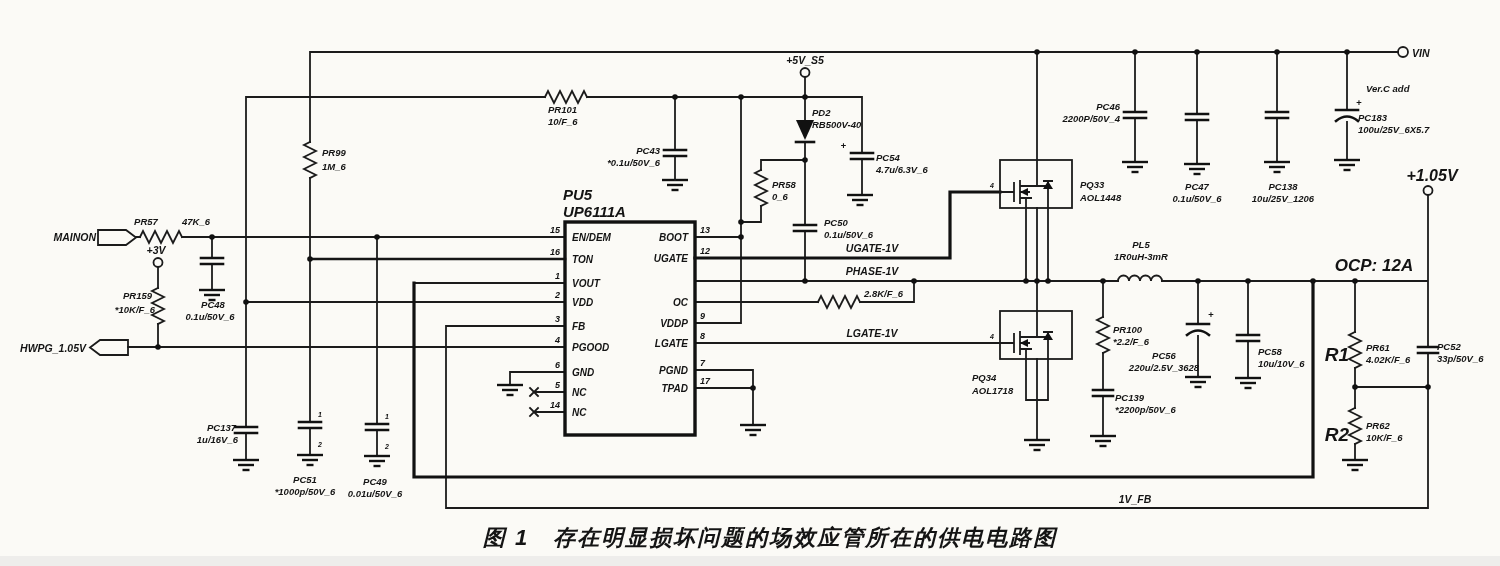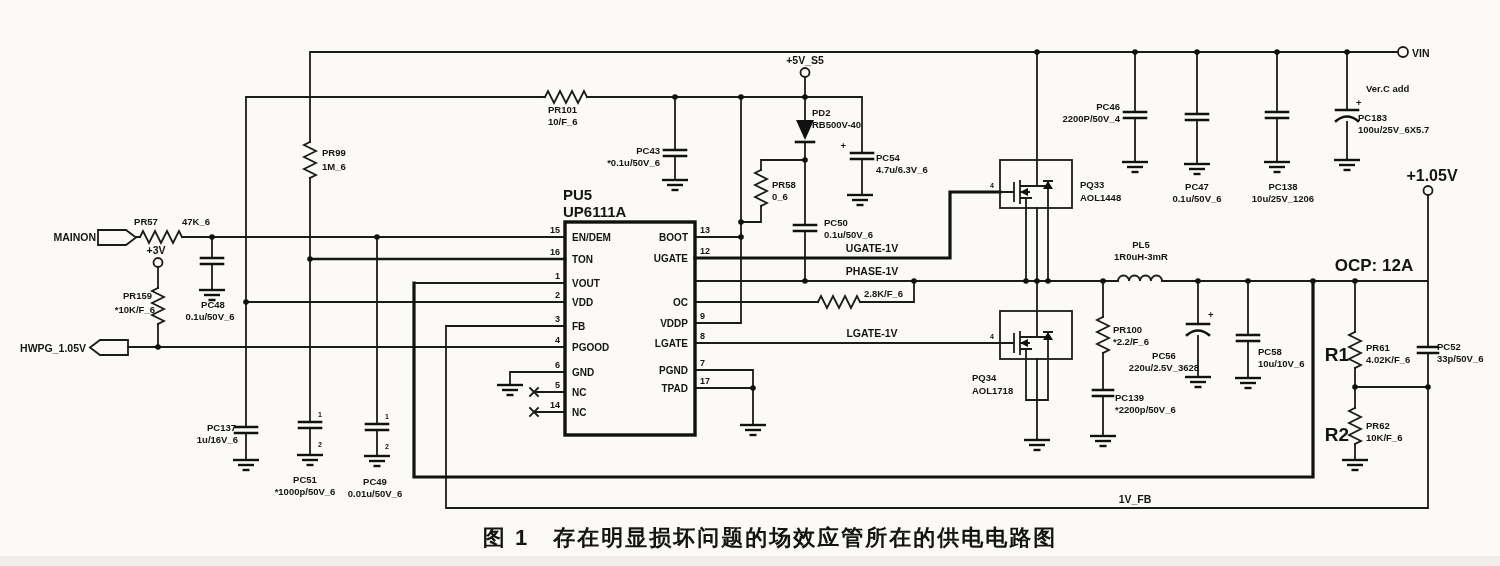--- a/index.html
+++ b/index.html
@@ -1,17 +1,17 @@
 <!DOCTYPE html>
 <html><head>
 <meta charset="utf-8">
 <style>
   html,body{margin:0;padding:0;background:#e8e6e2;}
   .page{position:relative;width:1500px;height:566px;background:#fbfaf6;overflow:hidden;
-        font-family:"Liberation Sans",sans-serif;}
+        font-family:"Liberation Sans",sans-serif;font-style:italic;}
   svg{display:block}
   .w{stroke:#1b1b1b;stroke-width:1.8;fill:none;stroke-linecap:square;}
   .wt{stroke:#111;stroke-width:3.2;fill:none;stroke-linecap:square;}
   .wm{stroke:#161616;stroke-width:2.5;fill:none;stroke-linecap:square;}
   .pl{stroke:#111;stroke-width:2.6;fill:none;stroke-linecap:square;}
   .sym{stroke:#1b1b1b;stroke-width:1.8;fill:none;}
   .fill{fill:#111;stroke:none;}
   .dot{fill:#111;stroke:none;}
   .gndl{stroke:#111;stroke-width:2.4;}
   text{fill:#141414;font-family:"Liberation Sans",sans-serif;font-weight:bold;}

